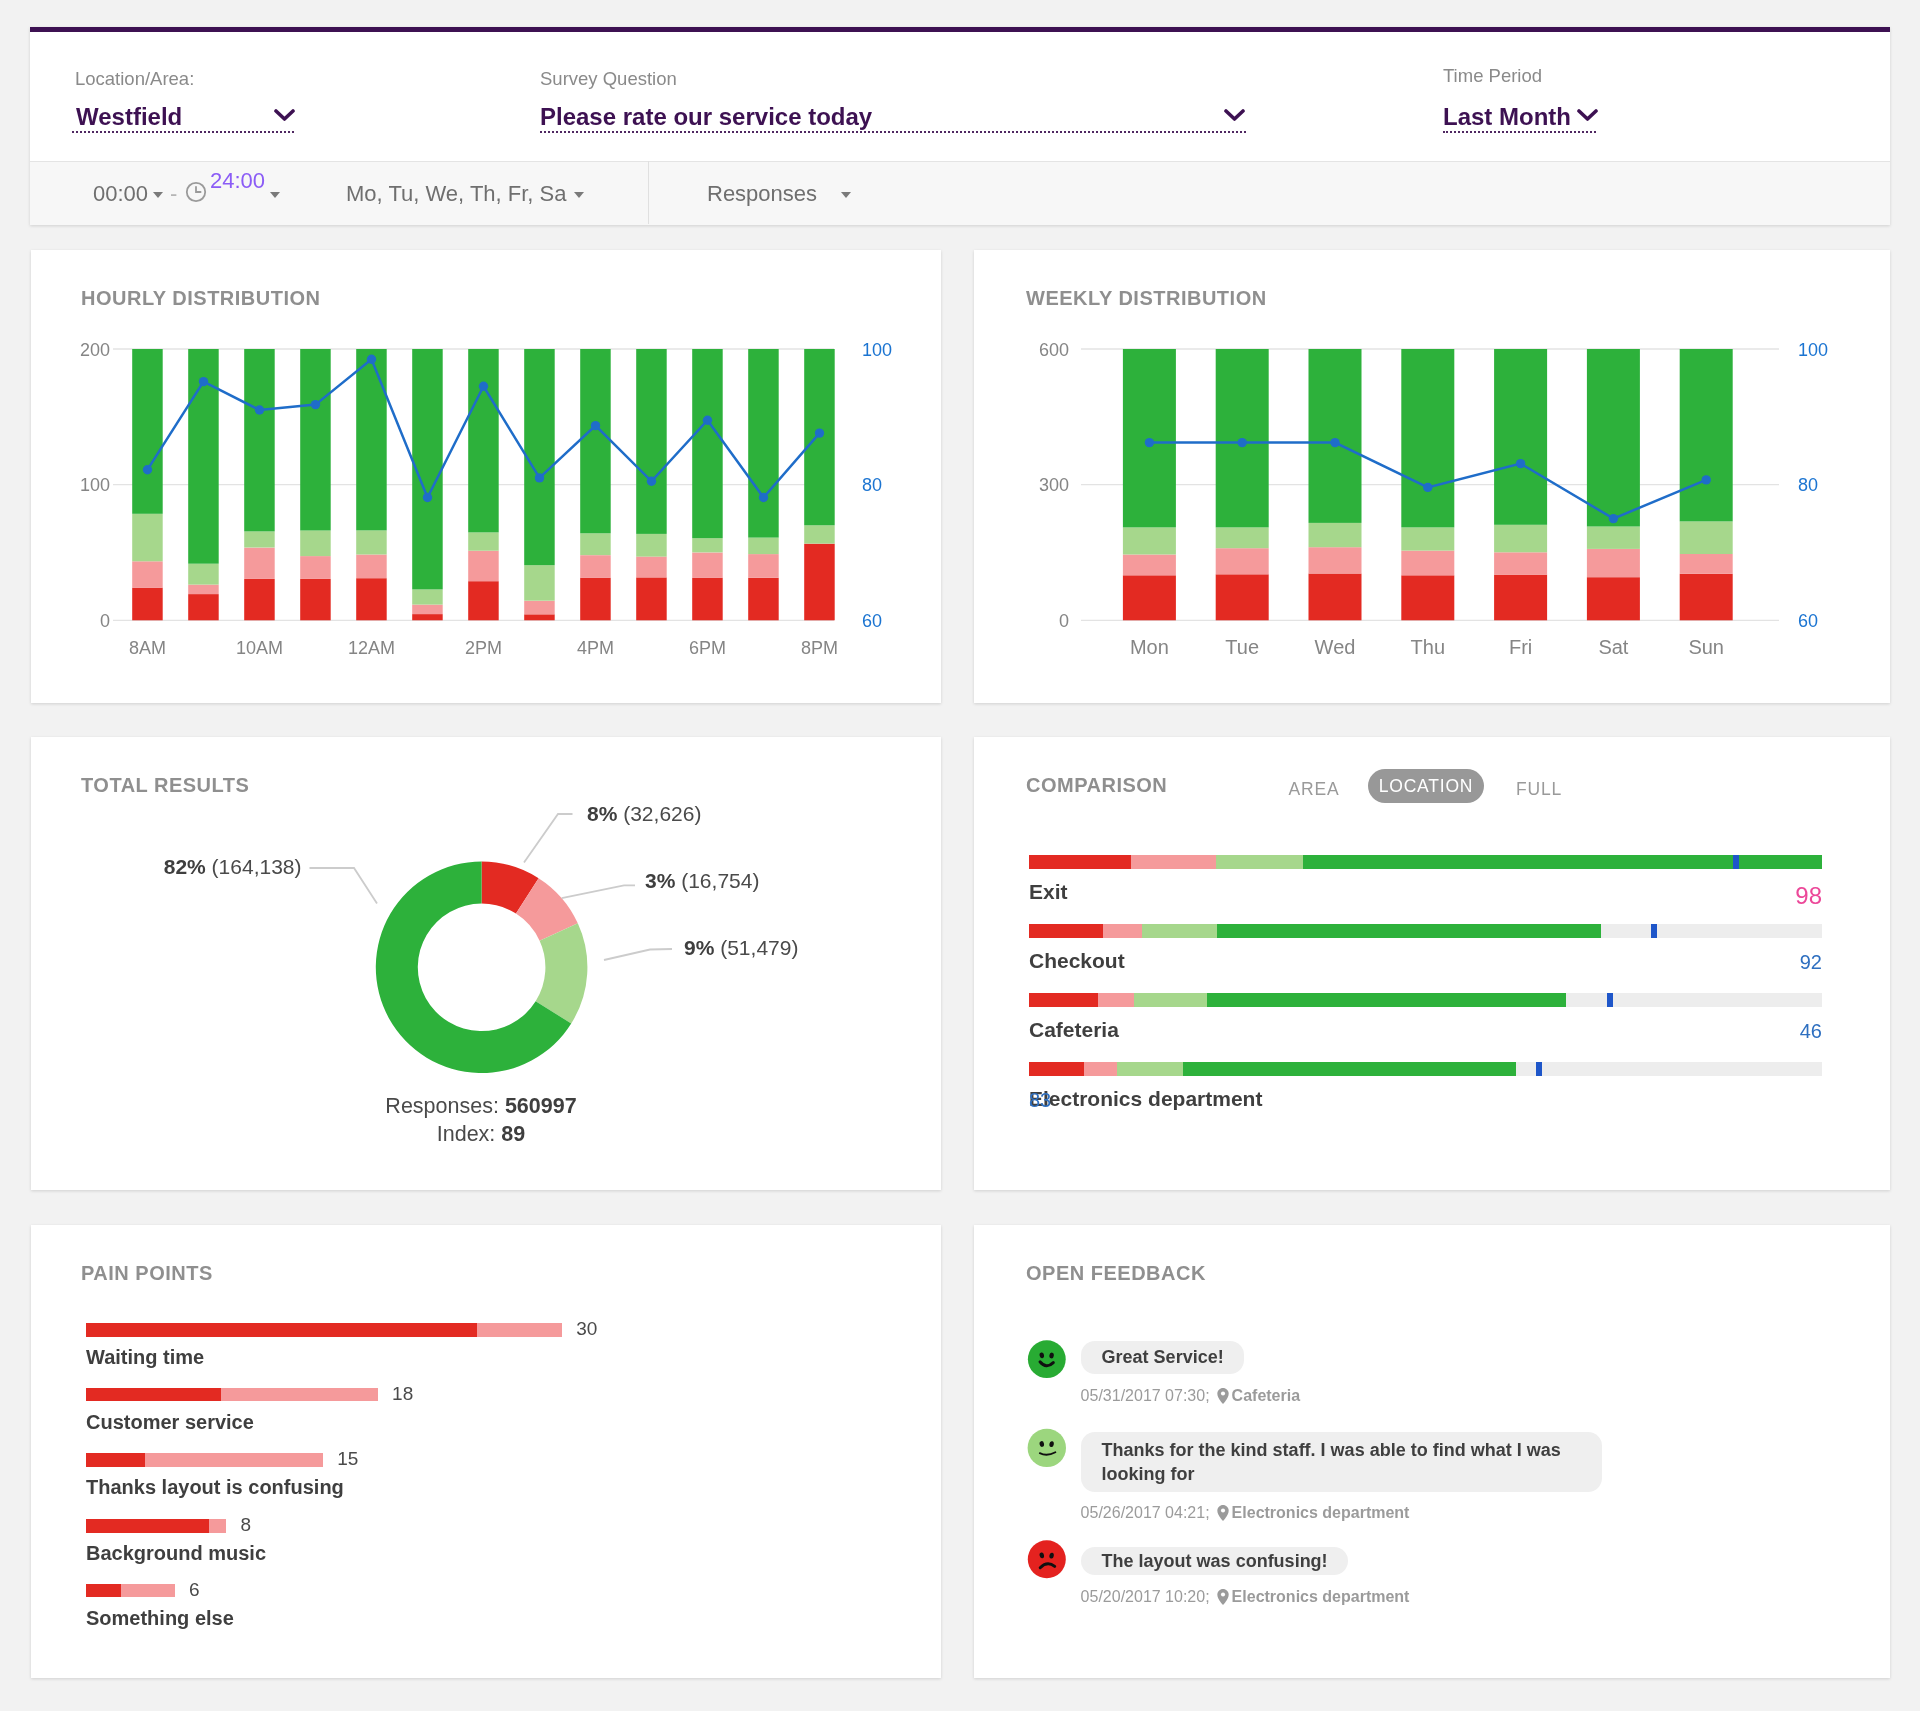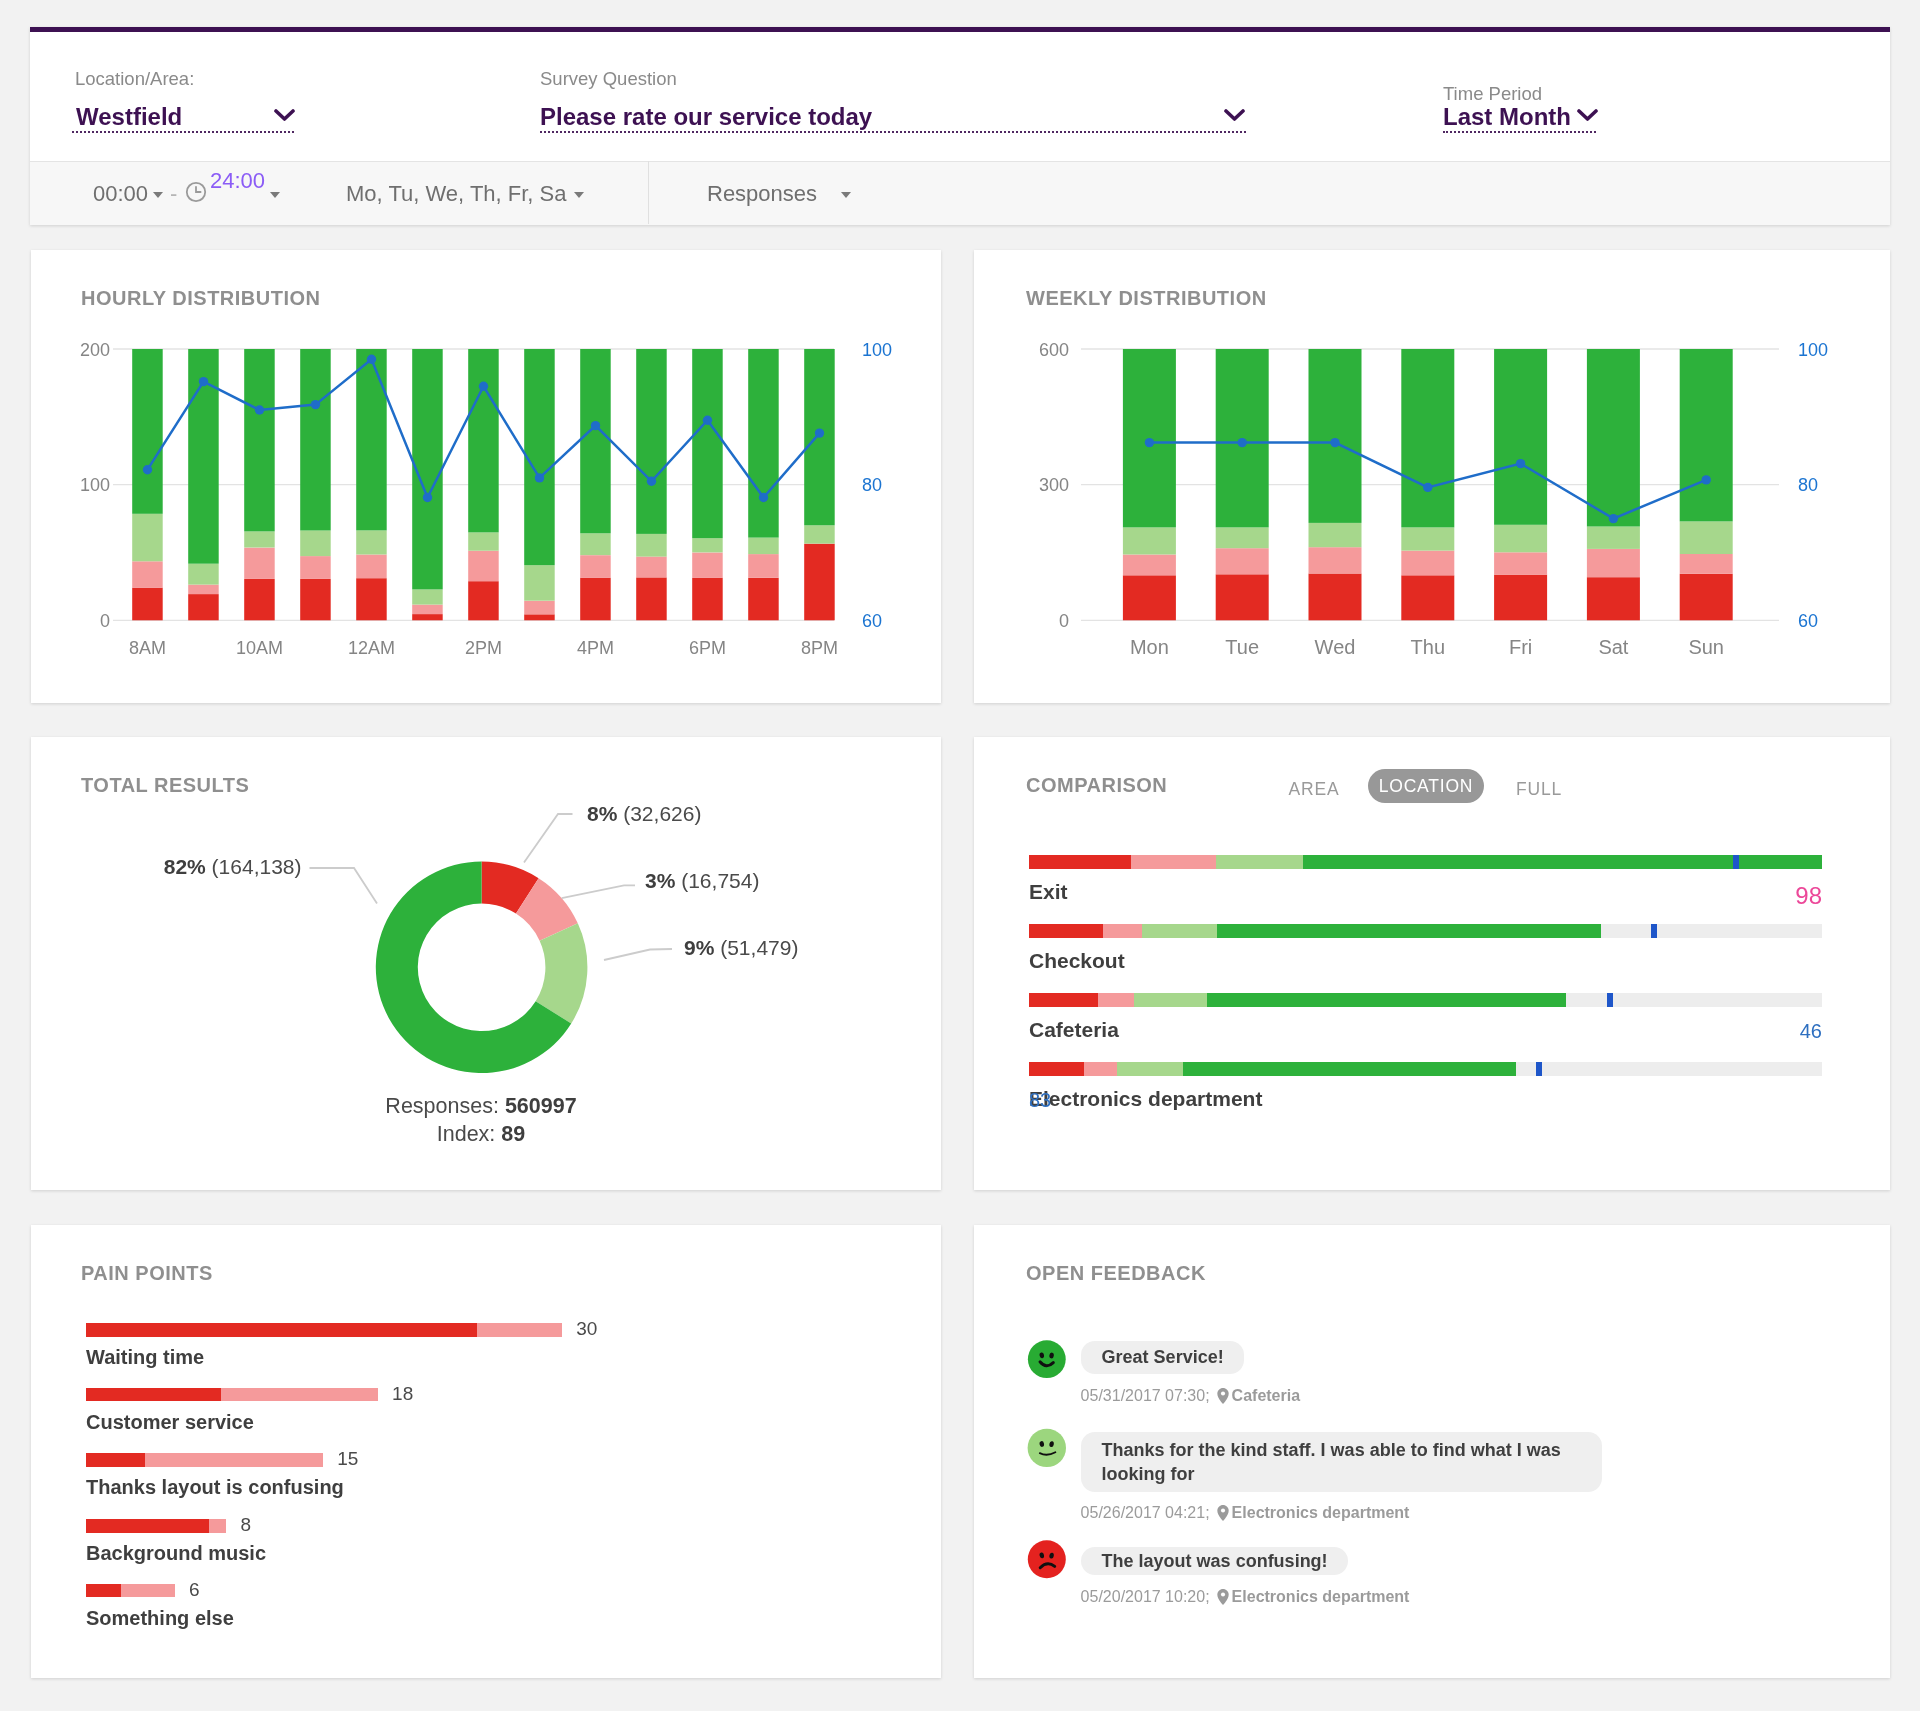--- a/index.html
+++ b/index.html
@@ -3,21 +3,21 @@
 <style>
   html,body { margin:0; padding:0; }
   body { width:1920px; height:1711px; background:#f2f2f2; font-family:"Liberation Sans", sans-serif; position:relative; overflow:hidden; }
   div { box-sizing:border-box; white-space:nowrap; }
 </style></head>
 <body>
 <div style="position:absolute;left:30px;top:27px;width:1860px;height:198px;background:#ffffff;border-top:5.5px solid #3d1152;box-shadow:0 1px 3px rgba(0,0,0,0.14);box-sizing:border-box"></div>
 <div style="position:absolute;left:30px;top:160.5px;width:1860px;height:64px;background:#f7f7f7;border-top:1px solid #e4e4e4;box-sizing:border-box"></div>
 <div style="position:absolute;left:75px;top:67.5px;font-size:18.5px;color:#8a8a8a">Location/Area:</div>
 <div style="position:absolute;left:540px;top:67.5px;font-size:18.5px;color:#8a8a8a">Survey Question</div>
-<div style="position:absolute;left:1443px;top:83px;font-size:18.5px;color:#8a8a8a">Time Period</div>
+<div style="position:absolute;left:1443px;top:65px;font-size:18.5px;color:#8a8a8a">Time Period</div>
 <div style="position:absolute;left:76px;top:103px;font-size:24px;font-weight:bold;color:#3d1152">Westfield</div>
 <div style="position:absolute;left:540px;top:103px;font-size:24px;font-weight:bold;color:#3d1152">Please rate our service today</div>
 <div style="position:absolute;left:1443px;top:103px;font-size:24px;font-weight:bold;color:#3d1152">Last Month</div>
 <div style="position:absolute;left:72px;top:130.5px;width:222px;border-bottom:2px dotted #3d1152;opacity:0.9"></div>
 <div style="position:absolute;left:540px;top:130.5px;width:706px;border-bottom:2px dotted #3d1152;opacity:0.9"></div>
 <div style="position:absolute;left:1443px;top:130.5px;width:153px;border-bottom:2px dotted #3d1152;opacity:0.9"></div>
 <svg style="position:absolute;left:274px;top:109px" width="21" height="13" viewBox="0 0 21 13">
     <polyline points="2,2 10.5,10 19,2" fill="none" stroke="#3d1152" stroke-width="3.6" stroke-linecap="round" stroke-linejoin="round"></polyline>
   </svg>
 <svg style="position:absolute;left:1224px;top:109px" width="21" height="13" viewBox="0 0 21 13">
@@ -218,20 +218,21 @@
     <div style="position:absolute;left:55px;top:143.5px;font-size:21px;font-weight:bold;color:#3f3f3f">Exit</div>
     <div style="position:absolute;left:55px;top:145.5px;width:793.0px;text-align:right;font-size:24px;color:#ec4899">98</div>
     <div style="position:absolute;left:55px;top:187.4px;width:793.0px;height:14px;background:#ededed">
       <div style="position:absolute;left:0;top:0;width:572.3px;height:14px;background:#2db13b"></div>
       <div style="position:absolute;left:0;top:0;width:188.0px;height:14px;background:#a6d78c"></div>
       <div style="position:absolute;left:0;top:0;width:113.0px;height:14px;background:#f59a9b"></div>
       <div style="position:absolute;left:0;top:0;width:73.8px;height:14px;background:#e32a22"></div>
       <div style="position:absolute;left:621.7px;top:0;width:6px;height:14px;background:#1e56c9"></div>
     </div>
     <div style="position:absolute;left:55px;top:212.4px;font-size:21px;font-weight:bold;color:#3f3f3f">Checkout</div>
+    <div style="position:absolute;left:55px;top:214.4px;width:793.0px;text-align:right;font-size:20px;color:#2e6fc0">92</div>
     <div style="position:absolute;left:55px;top:256.3px;width:793.0px;height:14px;background:#ededed">
       <div style="position:absolute;left:0;top:0;width:537.0px;height:14px;background:#2db13b"></div>
       <div style="position:absolute;left:0;top:0;width:177.5px;height:14px;background:#a6d78c"></div>
       <div style="position:absolute;left:0;top:0;width:104.8px;height:14px;background:#f59a9b"></div>
       <div style="position:absolute;left:0;top:0;width:68.5px;height:14px;background:#e32a22"></div>
       <div style="position:absolute;left:578.0px;top:0;width:6px;height:14px;background:#1e56c9"></div>
     </div>
     <div style="position:absolute;left:55px;top:281.3px;font-size:21px;font-weight:bold;color:#3f3f3f">Cafeteria</div>
     <div style="position:absolute;left:55px;top:283.3px;width:793.0px;text-align:right;font-size:20px;color:#2e6fc0">46</div>
     <div style="position:absolute;left:55px;top:325.2px;width:793.0px;height:14px;background:#ededed">

